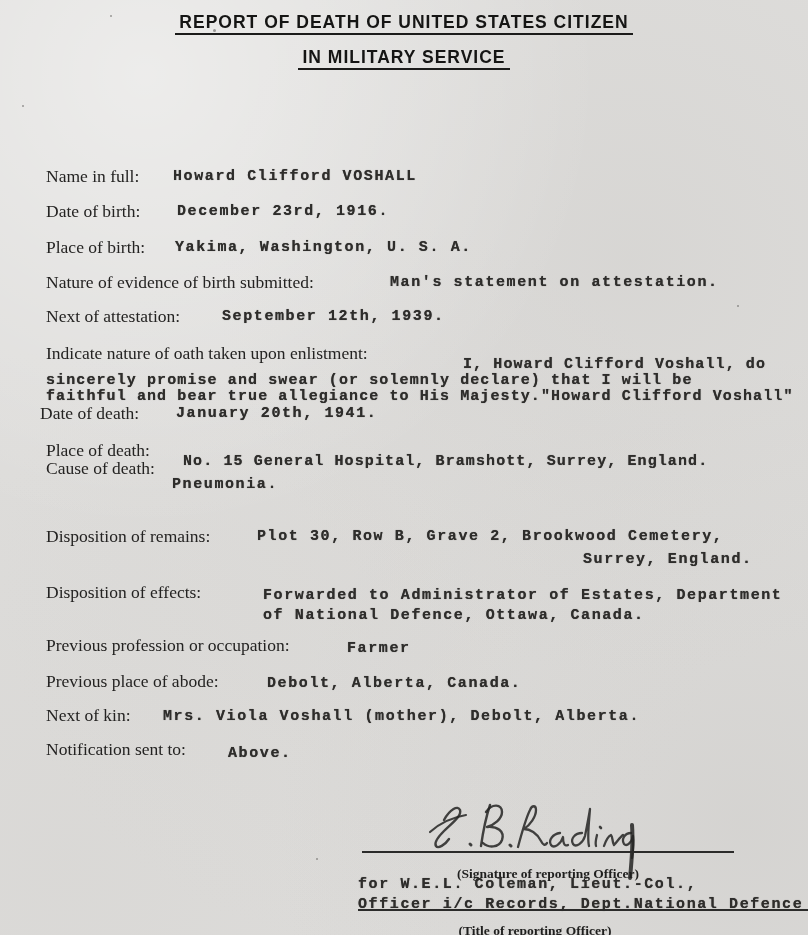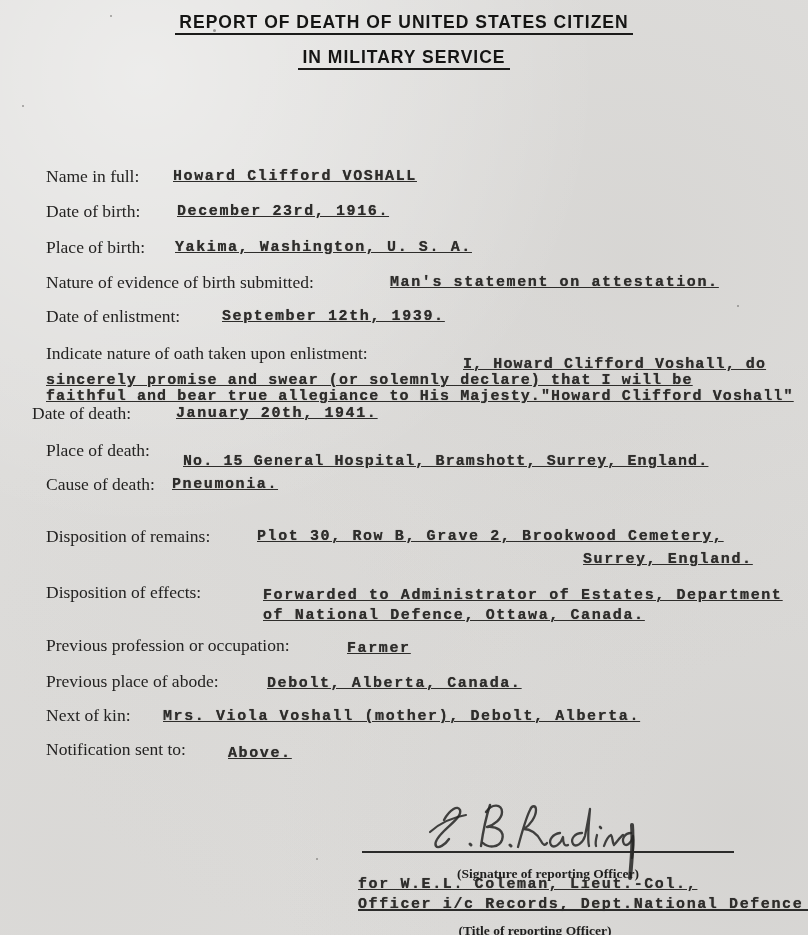--- a/index.html
+++ b/index.html
@@ -17,21 +17,20 @@
   .lbl{
     position:absolute;white-space:nowrap;
     font:400 17.5px/19px "Liberation Serif", serif;
     color:#242322;
   }
   .typ{
     position:absolute;white-space:nowrap;
     font:700 15px/18px "Liberation Mono", monospace;
     letter-spacing:1.6px;color:#2e2d2b;
     text-shadow:0 0 .7px rgba(46,45,43,.85);
-    text-decoration:underline;
   }
   .typ.tight{letter-spacing:1.1px;margin-top:11px;}
   .hdr{
     position:absolute;left:0;right:0;margin:0 auto;width:fit-content;
     font:700 17.5px/19px "Liberation Sans", sans-serif;
     letter-spacing:1px;color:#151514;
     border-bottom:2.5px solid #1b1b1a;padding:0 4px 1px 4px;
     text-align:center;
   }
   .rule{position:absolute;background:#2b2b2a;}
@@ -61,41 +60,41 @@
   </div>
   <div>
     <span class="lbl" style="left:46px;top:238px">Place of birth:</span>
     <span class="typ" style="left:175px;top:239px">Yakima, Washington, U. S. A.</span>
   </div>
   <div>
     <span class="lbl" style="left:46px;top:273px">Nature of evidence of birth submitted:</span>
     <span class="typ" style="left:390px;top:274px">Man's statement on attestation.</span>
   </div>
   <div>
-    <span class="lbl" style="left:46px;top:307px">Date of enlistment:</span>
+    <span class="lbl" style="left:46px;top:307px">Next of attestation:</span>
     <span class="typ" style="left:222px;top:308px">September 12th, 1939.</span>
   </div>
 
   <div>
     <span class="lbl" style="left:46px;top:344px">Indicate nature of oath taken upon enlistment:</span>
     <span class="typ tight" style="left:463px;top:345px">I, Howard Clifford Voshall, do</span>
     <span class="typ tight" style="left:46px;top:361px">sincerely promise and swear (or solemnly declare) that I will be</span>
     <span class="typ tight" style="left:46px;top:377px">faithful and bear true allegiance to His Majesty."Howard Clifford Voshall"</span>
   </div>
 
   <div>
-    <span class="lbl" style="left:32px;top:404px">Date of death:</span>
+    <span class="lbl" style="left:40px;top:404px">Date of death:</span>
     <span class="typ" style="left:176px;top:405px">January 20th, 1941.</span>
   </div>
   <div>
     <span class="lbl" style="left:46px;top:441px">Place of death:</span>
     <span class="typ tight" style="left:183px;top:442px">No. 15 General Hospital, Bramshott, Surrey, England.</span>
   </div>
   <div>
-    <span class="lbl" style="left:46px;top:475px">Cause of death:</span>
+    <span class="lbl" style="left:46px;top:459px">Cause of death:</span>
     <span class="typ" style="left:172px;top:476px">Pneumonia.</span>
   </div>
 
   <div>
     <span class="lbl" style="left:46px;top:527px">Disposition of remains:</span>
     <span class="typ" style="left:257px;top:528px">Plot 30, Row B, Grave 2, Brookwood Cemetery,</span>
     <span class="typ" style="left:583px;top:551px">Surrey, England.</span>
   </div>
   <div>
     <span class="lbl" style="left:46px;top:583px">Disposition of effects:</span>

